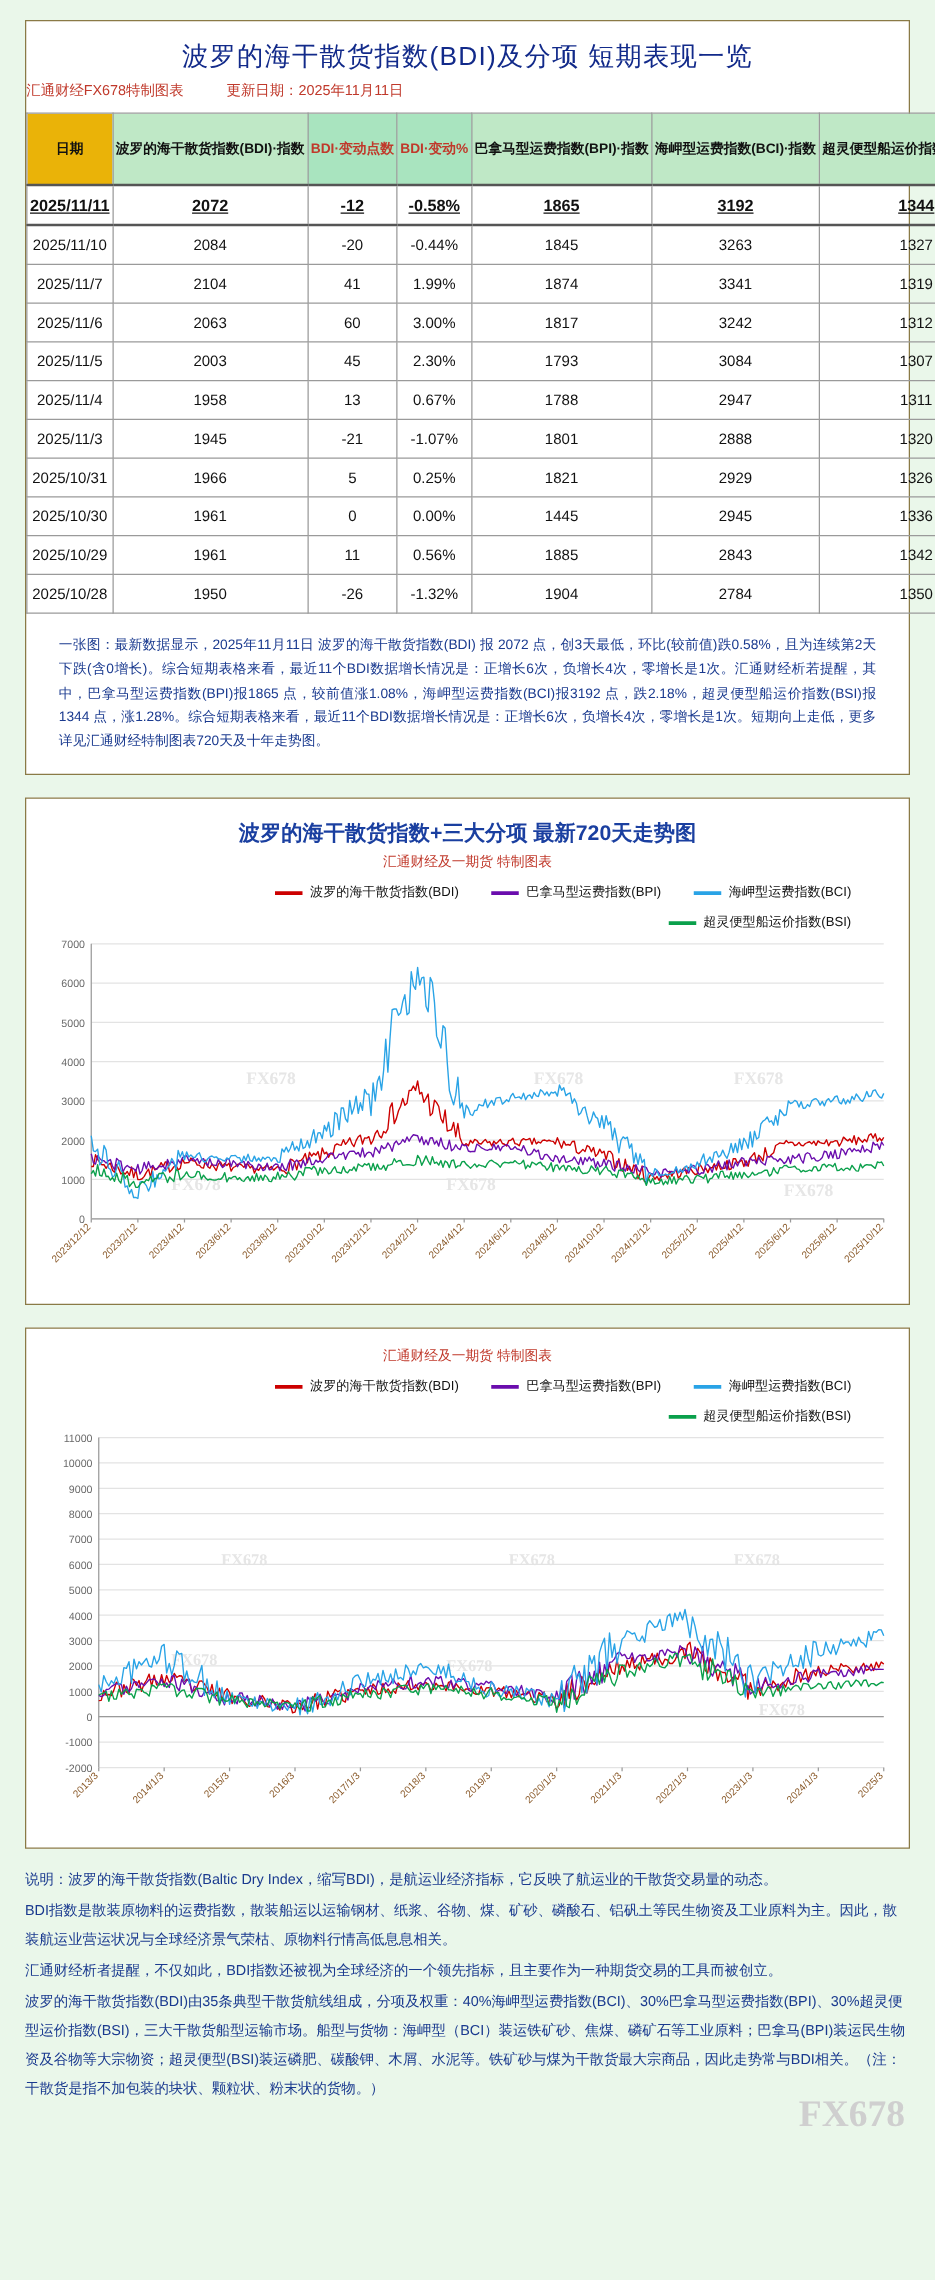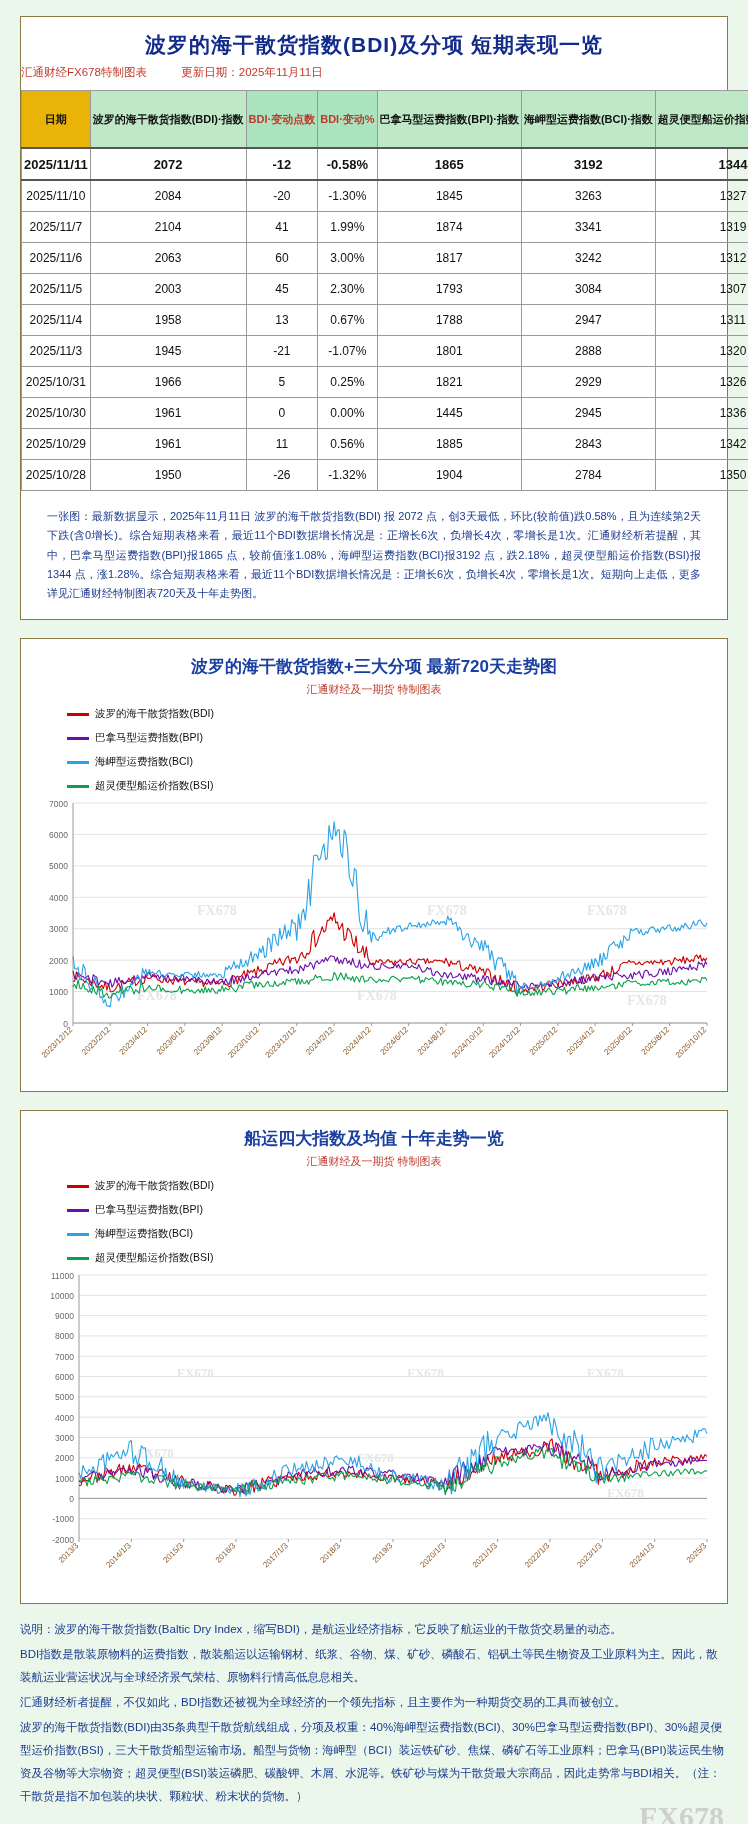--- a/index.html
+++ b/index.html
@@ -16,21 +16,21 @@
     background:#ffffff;
     border:1px solid #8a7a46;
     margin:14px 20px 0 20px;
   }
   .panel.table-panel{margin-top:16px;}
 
   
   .title{
     text-align:center;
     color:#122a8a;
-    font-weight:bold;
+    font-weight:normal;
     font-size:21px;
     padding:14px 0 6px 0;
     letter-spacing:1px;
   }
   .subtitle{
     text-align:left;
     color:#c0392b;
     font-size:11.5px;
     padding-bottom:10px;
   }
@@ -53,21 +53,21 @@
     font-size:11px;
     line-height:1.35;
     padding:6px 2px;
     height:44px;
   }
   table.bdi thead th.red{color:#c0392b;background:#a8e6c0;}
   table.bdi thead th.c1{background:#bfe8c6;}
   table.bdi thead th.c2{background:#a9e4bf;}
   table.bdi thead th.c3{background:#a9e4bf;}
   table.bdi tbody td{height:22px;}
-  tr.first td{font-weight:bold;font-size:13px;border-top:2px solid #555;border-bottom:2px solid #555;}
+  tr.first td{font-weight:bold;font-size:13px;border-top:2px solid #555;border-bottom:2px solid #555;text-decoration:underline;}
   .note{
     font-size:11px;
     color:#1a3a8f;
     line-height:1.75;
     padding:6px 26px 16px 26px;
     text-align:justify;
   }
 
   
   .chart-panel{
@@ -89,21 +89,20 @@
     font-size:11px;
     padding:4px 0 2px 0;
   }
   .legend{
     display:flex;
     flex-wrap:wrap;
     justify-content:flex-end;
     gap:10px 26px;
     padding:8px 40px 2px 40px;
     font-size:10.5px;
-    flex-direction:column;
   }
   .legend .li{display:flex;align-items:center;gap:6px;}
   .legend .swatch{width:22px;height:3px;display:inline-block;}
   svg{display:block;}
 
   
   .footer{
     padding:14px 20px 30px 20px;
     font-size:11.5px;
     color:#1a3a8f;
@@ -151,21 +150,21 @@
           <td>-12</td>
           <td>-0.58%</td>
           <td>1865</td>
           <td>3192</td>
           <td>1344</td>
         </tr>
         <tr>
           <td>2025/11/10</td>
           <td>2084</td>
           <td>-20</td>
-          <td>-1.30%</td>
+          <td>-0.44%</td>
           <td>1845</td>
           <td>3263</td>
           <td>1327</td>
         </tr>
         <tr>
           <td>2025/11/7</td>
           <td>2104</td>
           <td>41</td>
           <td>1.99%</td>
           <td>1874</td>
@@ -333,21 +332,20 @@
         <line x1="680" y1="228" x2="680" y2="231" stroke="#9a9a9a" stroke-width="1"></line>
         <text x="680" y="235" fill="#8a5a2a" font-size="8" font-family="Liberation Sans, sans-serif" text-anchor="end" transform="rotate(-45 680 235)">2025/10/12</text>
         <path d="M46.0 186.2L47.7 186.2L49.4 176.8L51.1 180.4L52.8 182.9L54.5 184.8L56.2 184.7L57.9 187.7L59.6 184.8L61.3 183.5L63.0 189.2L64.6 190.9L66.3 184.8L68.0 188.1L69.7 192.2L71.4 190.9L73.1 192.3L74.8 190.2L76.5 193.4L78.2 186.5L79.9 195.1L81.6 188.7L83.3 196.7L85.0 196.7L86.7 196.0L88.4 194.1L90.1 190.9L91.8 188.2L93.5 194.9L95.2 185.6L96.9 188.9L98.6 187.7L100.2 186.5L101.9 183.1L103.6 186.1L105.3 182.5L107.0 183.0L108.7 190.7L110.4 188.8L112.1 186.4L113.8 185.2L115.5 188.9L117.2 187.7L118.9 180.1L120.6 183.5L122.3 183.2L124.0 183.1L125.7 179.4L127.4 181.6L129.1 181.9L130.8 185.1L132.5 185.1L134.1 187.1L135.8 187.4L137.5 181.2L139.2 186.3L140.9 187.6L142.6 184.1L144.3 186.8L146.0 189.4L147.7 184.3L149.4 182.6L151.1 185.9L152.8 183.8L154.5 185.4L156.2 183.5L157.9 189.9L159.6 187.0L161.3 186.2L163.0 184.6L164.7 184.1L166.4 185.1L168.1 186.9L169.7 184.3L171.4 184.4L173.1 187.4L174.8 185.6L176.5 191.5L178.2 187.9L179.9 189.3L181.6 186.5L183.3 187.9L185.0 186.5L186.7 184.9L188.4 188.0L190.1 186.2L191.8 189.1L193.5 187.6L195.2 186.1L196.9 187.6L198.6 189.6L200.3 189.9L202.0 191.8L203.7 191.1L205.3 180.4L207.0 181.0L208.7 182.7L210.4 188.9L212.1 181.7L213.8 181.4L215.5 179.5L217.2 175.8L218.9 183.2L220.6 174.8L222.3 177.9L224.0 175.6L225.7 177.1L227.4 174.2L229.1 181.3L230.8 171.3L232.5 176.1L234.2 174.7L235.9 178.8L237.6 175.4L239.3 176.9L240.9 169.3L242.6 168.1L244.3 168.9L246.0 169.2L247.7 164.7L249.4 168.5L251.1 166.3L252.8 163.2L254.5 167.9L256.2 170.3L257.9 165.5L259.6 162.4L261.3 161.1L263.0 168.2L264.7 163.3L266.4 163.5L268.1 162.3L269.8 168.3L271.5 165.2L273.2 159.8L274.9 157.3L276.5 161.7L278.2 163.3L279.9 158.2L281.6 159.4L283.3 156.1L285.0 139.1L286.7 135.3L288.4 151.9L290.1 147.9L291.8 141.6L293.5 138.0L295.2 131.7L296.9 137.2L298.6 135.6L300.3 125.4L302.0 125.3L303.7 121.8L305.4 125.4L307.1 117.7L308.8 128.2L310.4 126.9L312.1 134.8L313.8 131.7L315.5 128.2L317.2 145.5L318.9 143.7L320.6 133.1L322.3 135.1L324.0 138.2L325.7 147.8L327.4 151.4L329.1 141.0L330.8 157.8L332.5 157.3L334.2 156.8L335.9 151.0L337.6 162.4L339.3 151.8L341.0 163.2L342.7 167.7L344.4 169.4L346.0 167.9L347.7 169.6L349.4 165.3L351.1 167.5L352.8 164.5L354.5 165.4L356.2 167.8L357.9 168.2L359.6 166.2L361.3 164.5L363.0 167.1L364.7 166.3L366.4 169.8L368.1 165.9L369.8 168.0L371.5 166.4L373.2 164.5L374.9 167.8L376.6 168.4L378.3 169.8L380.0 165.5L381.6 165.2L383.3 163.6L385.0 167.9L386.7 168.3L388.4 169.6L390.1 165.3L391.8 163.9L393.5 164.8L395.2 164.5L396.9 163.7L398.6 168.5L400.3 163.6L402.0 168.1L403.7 166.5L405.4 167.4L407.1 165.3L408.8 165.0L410.5 165.9L412.2 165.2L413.9 165.9L415.6 166.1L417.2 168.2L418.9 163.2L420.6 167.4L422.3 171.5L424.0 165.9L425.7 169.1L427.4 168.6L429.1 169.2L430.8 166.2L432.5 166.0L434.2 174.8L435.9 175.9L437.6 174.4L439.3 172.5L441.0 174.3L442.7 169.4L444.4 170.5L446.1 174.4L447.8 171.0L449.5 178.0L451.1 176.3L452.8 172.3L454.5 175.4L456.2 174.0L457.9 180.6L459.6 174.1L461.3 174.1L463.0 176.5L464.7 187.9L466.4 186.6L468.1 180.0L469.8 189.0L471.5 190.1L473.2 180.4L474.9 189.3L476.6 186.0L478.3 190.9L480.0 185.0L481.7 186.7L483.4 195.9L485.1 191.7L486.7 185.8L488.4 197.9L490.1 198.7L491.8 195.7L493.5 192.5L495.2 193.0L496.9 196.4L498.6 194.2L500.3 197.3L502.0 193.7L503.7 193.8L505.4 192.6L507.1 195.6L508.8 190.0L510.5 193.9L512.2 190.2L513.9 188.6L515.6 195.4L517.3 193.8L519.0 188.8L520.7 187.0L522.3 192.1L524.0 186.9L525.7 188.3L527.4 190.8L529.1 192.6L530.8 192.2L532.5 184.1L534.2 186.4L535.9 190.0L537.6 187.4L539.3 191.1L541.0 186.9L542.7 187.4L544.4 184.0L546.1 189.1L547.8 183.7L549.5 188.5L551.2 187.6L552.9 187.6L554.6 181.4L556.3 188.6L557.9 188.2L559.6 180.0L561.3 179.9L563.0 183.4L564.7 182.3L566.4 180.9L568.1 186.2L569.8 181.6L571.5 186.1L573.2 179.4L574.9 177.3L576.6 175.2L578.3 183.5L580.0 177.1L581.7 178.8L583.4 181.8L585.1 171.1L586.8 178.0L588.5 178.7L590.2 176.6L591.9 175.2L593.5 169.4L595.2 168.4L596.9 167.3L598.6 167.7L600.3 167.8L602.0 165.4L603.7 167.3L605.4 166.8L607.1 166.9L608.8 169.5L610.5 168.8L612.2 166.9L613.9 169.2L615.6 169.7L617.3 167.8L619.0 167.0L620.7 166.4L622.4 168.1L624.1 166.0L625.8 169.3L627.4 165.7L629.1 167.1L630.8 167.6L632.5 167.9L634.2 164.8L635.9 169.7L637.6 166.5L639.3 166.6L641.0 165.6L642.7 165.7L644.4 169.9L646.1 167.0L647.8 162.7L649.5 164.3L651.2 165.7L652.9 164.1L654.6 167.0L656.3 161.5L658.0 168.6L659.7 162.9L661.4 165.2L663.0 166.8L664.7 164.5L666.4 166.5L668.1 161.3L669.8 160.0L671.5 163.5L673.2 160.0L674.9 166.1L676.6 163.4L678.3 165.6L680.0 162.9" fill="none" stroke="#cc0000" stroke-width="1.1" stroke-linejoin="round"></path>
         <path d="M46.0 176.0L47.7 183.1L49.4 184.3L51.1 177.6L52.8 179.7L54.5 181.5L56.2 181.6L57.9 183.5L59.6 181.7L61.3 180.6L63.0 185.8L64.6 188.8L66.3 179.7L68.0 181.5L69.7 182.0L71.4 190.6L73.1 187.0L74.8 185.4L76.5 186.8L78.2 187.3L79.9 187.9L81.6 190.0L83.3 184.6L85.0 192.2L86.7 189.4L88.4 183.0L90.1 188.1L91.8 182.3L93.5 187.2L95.2 185.3L96.9 188.0L98.6 188.4L100.2 185.7L101.9 186.4L103.6 185.8L105.3 188.7L107.0 180.6L108.7 184.4L110.4 182.3L112.1 183.8L113.8 186.6L115.5 180.8L117.2 183.5L118.9 179.3L120.6 177.9L122.3 177.6L124.0 181.2L125.7 181.5L127.4 179.5L129.1 181.9L130.8 179.9L132.5 183.7L134.1 180.8L135.8 179.9L137.5 183.5L139.2 185.8L140.9 179.9L142.6 184.9L144.3 185.1L146.0 185.4L147.7 180.4L149.4 184.6L151.1 187.0L152.8 185.6L154.5 180.1L156.2 180.1L157.9 186.3L159.6 181.6L161.3 183.3L163.0 186.4L164.7 183.5L166.4 182.9L168.1 182.0L169.7 187.8L171.4 182.2L173.1 184.4L174.8 185.4L176.5 188.3L178.2 188.4L179.9 184.3L181.6 185.5L183.3 189.4L185.0 188.7L186.7 183.5L188.4 188.9L190.1 188.4L191.8 185.6L193.5 184.2L195.2 184.5L196.9 189.6L198.6 183.8L200.3 187.9L202.0 189.5L203.7 184.0L205.3 180.9L207.0 189.0L208.7 182.9L210.4 181.0L212.1 183.3L213.8 187.2L215.5 181.0L217.2 185.6L218.9 181.4L220.6 179.0L222.3 184.7L224.0 184.4L225.7 181.1L227.4 182.7L229.1 181.5L230.8 183.2L232.5 181.1L234.2 179.4L235.9 176.4L237.6 175.8L239.3 175.6L240.9 179.9L242.6 179.0L244.3 176.3L246.0 176.7L247.7 174.9L249.4 180.4L251.1 176.3L252.8 174.1L254.5 174.0L256.2 173.9L257.9 176.3L259.6 174.9L261.3 178.5L263.0 171.3L264.7 178.6L266.4 175.7L268.1 174.7L269.8 175.3L271.5 178.5L273.2 170.9L274.9 173.1L276.5 175.6L278.2 169.5L279.9 171.8L281.6 171.1L283.3 167.3L285.0 169.7L286.7 174.1L288.4 167.8L290.1 165.8L291.8 168.7L293.5 167.6L295.2 164.6L296.9 166.8L298.6 162.6L300.3 166.0L302.0 162.8L303.7 160.8L305.4 161.2L307.1 161.6L308.8 166.6L310.4 162.3L312.1 168.7L313.8 165.0L315.5 168.9L317.2 163.4L318.9 163.2L320.6 168.3L322.3 165.7L324.0 169.9L325.7 163.3L327.4 169.7L329.1 172.2L330.8 171.9L332.5 165.1L334.2 173.6L335.9 172.2L337.6 168.8L339.3 171.6L341.0 172.7L342.7 168.4L344.4 169.5L346.0 169.2L347.7 173.8L349.4 174.4L351.1 174.1L352.8 174.2L354.5 168.3L356.2 169.4L357.9 171.1L359.6 172.0L361.3 172.9L363.0 173.3L364.7 172.4L366.4 172.7L368.1 168.2L369.8 172.5L371.5 169.2L373.2 173.6L374.9 170.5L376.6 169.6L378.3 168.6L380.0 169.9L381.6 172.5L383.3 172.2L385.0 170.3L386.7 172.2L388.4 172.6L390.1 173.7L391.8 169.5L393.5 173.2L395.2 176.9L396.9 176.9L398.6 175.5L400.3 172.3L402.0 174.4L403.7 173.1L405.4 180.0L407.1 180.4L408.8 176.8L410.5 176.5L412.2 178.6L413.9 181.0L415.6 182.1L417.2 177.4L418.9 178.7L420.6 183.2L422.3 179.6L424.0 177.6L425.7 182.8L427.4 182.5L429.1 181.7L430.8 181.1L432.5 178.6L434.2 181.8L435.9 184.6L437.6 179.0L439.3 184.7L441.0 179.2L442.7 182.0L444.4 178.6L446.1 181.7L447.8 179.8L449.5 187.1L451.1 182.3L452.8 186.4L454.5 185.4L456.2 180.4L457.9 185.9L459.6 181.2L461.3 182.1L463.0 188.1L464.7 189.9L466.4 182.1L468.1 181.8L469.8 189.6L471.5 187.3L473.2 190.0L474.9 184.9L476.6 188.3L478.3 190.9L480.0 191.5L481.7 184.7L483.4 189.0L485.1 190.5L486.7 186.6L488.4 186.2L490.1 187.1L491.8 190.8L493.5 191.7L495.2 192.1L496.9 192.8L498.6 189.3L500.3 191.4L502.0 194.8L503.7 188.8L505.4 188.2L507.1 190.3L508.8 190.3L510.5 190.1L512.2 191.4L513.9 187.6L515.6 191.1L517.3 189.9L519.0 189.8L520.7 189.2L522.3 189.2L524.0 191.5L525.7 186.8L527.4 185.3L529.1 186.1L530.8 190.2L532.5 192.8L534.2 191.2L535.9 191.5L537.6 184.4L539.3 184.8L541.0 186.9L542.7 190.8L544.4 185.5L546.1 185.7L547.8 181.7L549.5 186.1L551.2 188.0L552.9 182.6L554.6 188.8L556.3 180.9L557.9 186.1L559.6 187.4L561.3 182.6L563.0 185.8L564.7 181.8L566.4 179.1L568.1 180.1L569.8 185.7L571.5 182.8L573.2 179.5L574.9 181.4L576.6 180.9L578.3 184.0L580.0 178.7L581.7 182.3L583.4 183.8L585.1 185.0L586.8 178.3L588.5 178.3L590.2 178.0L591.9 180.0L593.5 180.3L595.2 182.2L596.9 179.9L598.6 181.5L600.3 183.9L602.0 182.3L603.7 178.5L605.4 183.9L607.1 177.3L608.8 179.6L610.5 178.6L612.2 176.2L613.9 180.8L615.6 183.5L617.3 176.4L619.0 175.2L620.7 176.0L622.4 180.2L624.1 179.2L625.8 181.5L627.4 181.8L629.1 180.8L630.8 179.0L632.5 174.0L634.2 174.6L635.9 179.6L637.6 174.4L639.3 179.5L641.0 172.9L642.7 179.8L644.4 179.5L646.1 172.0L647.8 173.4L649.5 176.9L651.2 172.8L652.9 171.6L654.6 174.4L656.3 171.9L658.0 173.7L659.7 173.0L661.4 174.8L663.0 169.3L664.7 174.5L666.4 172.4L668.1 173.4L669.8 175.1L671.5 166.8L673.2 169.1L674.9 168.3L676.6 172.4L678.3 166.6L680.0 169.4" fill="none" stroke="#6a0dad" stroke-width="1.1" stroke-linejoin="round"></path>
         <path d="M46.0 161.6L47.7 173.7L49.4 174.3L51.1 172.3L52.8 184.9L54.5 182.9L56.2 169.4L57.9 173.1L59.6 187.2L61.3 188.6L63.0 194.5L64.6 193.6L66.3 187.4L68.0 181.9L69.7 188.9L71.4 191.8L73.1 202.7L74.8 201.7L76.5 207.9L78.2 204.6L79.9 211.0L81.6 210.9L83.3 211.8L85.0 198.7L86.7 198.2L88.4 199.3L90.1 201.5L91.8 205.9L93.5 201.8L95.2 190.2L96.9 202.6L98.6 192.8L100.2 196.1L101.9 195.1L103.6 188.8L105.3 189.9L107.0 187.3L108.7 185.0L110.4 179.8L112.1 182.6L113.8 188.9L115.5 173.4L117.2 178.7L118.9 174.3L120.6 180.8L122.3 174.5L124.0 178.7L125.7 176.9L127.4 178.8L129.1 178.9L130.8 176.4L132.5 175.2L134.1 179.5L135.8 182.2L137.5 182.6L139.2 180.0L140.9 178.4L142.6 177.8L144.3 179.0L146.0 178.5L147.7 180.1L149.4 180.2L151.1 181.2L152.8 181.9L154.5 179.3L156.2 180.4L157.9 177.6L159.6 177.5L161.3 177.3L163.0 179.1L164.7 179.2L166.4 183.0L168.1 177.9L169.7 181.4L171.4 176.3L173.1 181.4L174.8 182.1L176.5 177.9L178.2 181.9L179.9 179.4L181.6 182.0L183.3 178.7L185.0 180.4L186.7 178.7L188.4 179.0L190.1 182.0L191.8 179.2L193.5 179.5L195.2 182.7L196.9 182.9L198.6 172.1L200.3 174.6L202.0 170.7L203.7 174.6L205.3 171.6L207.0 166.3L208.7 173.1L210.4 170.0L212.1 173.8L213.8 164.1L215.5 171.8L217.2 170.7L218.9 165.6L220.6 171.2L222.3 163.3L224.0 156.7L225.7 167.3L227.4 159.3L229.1 159.2L230.8 163.8L232.5 153.4L234.2 157.8L235.9 150.8L237.6 162.5L239.3 161.0L240.9 143.0L242.6 144.4L244.3 156.7L246.0 139.4L247.7 139.4L249.4 148.0L251.1 150.6L252.8 133.3L254.5 144.3L256.2 139.2L257.9 129.9L259.6 143.7L261.3 135.2L263.0 141.2L264.7 124.5L266.4 128.1L268.1 128.4L269.8 145.4L271.5 119.3L273.2 133.8L274.9 118.2L276.5 114.0L278.2 125.1L279.9 109.4L281.6 84.3L283.3 110.7L285.0 83.8L286.7 60.8L288.4 60.2L290.1 60.2L291.8 65.2L293.5 63.3L295.2 54.3L296.9 48.8L298.6 64.8L300.3 63.2L302.0 30.3L303.7 41.4L305.4 44.5L307.1 26.9L308.8 41.0L310.4 35.3L312.1 34.7L313.8 58.0L315.5 62.5L317.2 35.0L318.9 39.0L320.6 55.1L322.3 81.9L324.0 86.6L325.7 91.4L327.4 73.5L329.1 75.6L330.8 102.9L332.5 125.4L334.2 131.6L335.9 136.9L337.6 129.1L339.3 114.8L341.0 139.4L342.7 135.4L344.4 147.3L346.0 137.2L347.7 139.8L349.4 144.6L351.1 145.4L352.8 141.4L354.5 141.2L356.2 136.5L357.9 137.4L359.6 137.6L361.3 132.4L363.0 139.1L364.7 135.8L366.4 133.4L368.1 137.2L369.8 131.5L371.5 131.1L373.2 130.9L374.9 136.3L376.6 134.8L378.3 132.8L380.0 134.3L381.6 130.0L383.3 127.7L385.0 131.2L386.7 130.9L388.4 130.5L390.1 132.1L391.8 127.5L393.5 132.8L395.2 129.7L396.9 128.9L398.6 131.7L400.3 127.0L402.0 129.7L403.7 130.2L405.4 124.8L407.1 126.2L408.8 129.0L410.5 126.5L412.2 129.8L413.9 126.8L415.6 127.5L417.2 126.5L418.9 129.9L420.6 121.0L422.3 125.2L424.0 123.2L425.7 129.5L427.4 128.1L429.1 127.3L430.8 135.6L432.5 132.0L434.2 135.6L435.9 145.0L437.6 143.4L439.3 139.4L441.0 138.6L442.7 145.7L444.4 152.1L446.1 148.9L447.8 142.6L449.5 146.5L451.1 147.7L452.8 154.9L454.5 145.5L456.2 155.8L457.9 145.5L459.6 152.8L461.3 150.3L463.0 164.8L464.7 155.6L466.4 164.2L468.1 175.2L469.8 165.2L471.5 162.5L473.2 163.9L474.9 162.7L476.6 171.5L478.3 168.1L480.0 183.4L481.7 175.4L483.4 184.6L485.1 176.1L486.7 183.1L488.4 180.5L490.1 199.9L491.8 191.5L493.5 191.9L495.2 194.1L496.9 187.9L498.6 189.5L500.3 193.7L502.0 192.7L503.7 193.3L505.4 192.2L507.1 193.1L508.8 192.3L510.5 191.2L512.2 190.8L513.9 186.4L515.6 191.3L517.3 188.4L519.0 191.0L520.7 186.9L522.3 185.7L524.0 189.5L525.7 184.2L527.4 186.8L529.1 187.8L530.8 182.6L532.5 186.1L534.2 180.3L535.9 176.2L537.6 185.0L539.3 181.1L541.0 178.6L542.7 182.9L544.4 175.1L546.1 174.2L547.8 178.7L549.5 177.3L551.2 173.1L552.9 177.1L554.6 179.7L556.3 174.8L557.9 167.8L559.6 175.0L561.3 167.8L563.0 175.1L564.7 164.1L566.4 172.7L568.1 163.6L569.8 166.8L571.5 171.6L573.2 158.5L574.9 170.5L576.6 157.9L578.3 164.2L580.0 163.0L581.7 152.2L583.4 149.9L585.1 148.8L586.8 146.6L588.5 150.6L590.2 149.6L591.9 153.2L593.5 145.6L595.2 153.0L596.9 140.7L598.6 143.2L600.3 145.4L602.0 144.8L603.7 133.7L605.4 135.8L607.1 135.1L608.8 133.3L610.5 134.3L612.2 138.6L613.9 134.4L615.6 139.6L617.3 139.4L619.0 136.6L620.7 138.3L622.4 133.7L624.1 132.4L625.8 131.9L627.4 133.5L629.1 137.1L630.8 134.1L632.5 137.7L634.2 133.4L635.9 131.9L637.6 134.6L639.3 133.0L641.0 130.4L642.7 129.8L644.4 134.9L646.1 136.1L647.8 132.0L649.5 136.2L651.2 132.9L652.9 135.5L654.6 130.1L656.3 132.7L658.0 128.2L659.7 130.4L661.4 133.0L663.0 134.1L664.7 131.1L666.4 126.1L668.1 130.3L669.8 129.8L671.5 125.5L673.2 124.9L674.9 128.2L676.6 130.5L678.3 131.5L680.0 127.7" fill="none" stroke="#29a3e6" stroke-width="1.1" stroke-linejoin="round"></path>
         <path d="M46.0 192.0L47.7 189.4L49.4 193.8L51.1 184.7L52.8 193.2L54.5 193.9L56.2 188.2L57.9 194.2L59.6 194.0L61.3 197.1L63.0 195.0L64.6 198.1L66.3 191.6L68.0 197.3L69.7 199.5L71.4 190.7L73.1 195.7L74.8 193.3L76.5 202.3L78.2 200.0L79.9 198.1L81.6 202.8L83.3 202.9L85.0 200.5L86.7 198.4L88.4 199.0L90.1 196.7L91.8 197.6L93.5 194.0L95.2 198.4L96.9 195.8L98.6 195.8L100.2 191.8L101.9 191.8L103.6 191.2L105.3 194.1L107.0 199.0L108.7 194.6L110.4 196.4L112.1 198.2L113.8 188.7L115.5 189.7L117.2 196.8L118.9 195.2L120.6 193.4L122.3 190.5L124.0 193.8L125.7 195.0L127.4 194.9L129.1 194.0L130.8 190.1L132.5 190.5L134.1 196.3L135.8 193.1L137.5 195.4L139.2 197.0L140.9 196.3L142.6 196.8L144.3 197.1L146.0 197.0L147.7 196.2L149.4 196.5L151.1 194.9L152.8 191.1L154.5 198.5L156.2 195.2L157.9 195.8L159.6 194.4L161.3 194.1L163.0 196.7L164.7 195.1L166.4 197.4L168.1 198.2L169.7 195.7L171.4 194.3L173.1 197.7L174.8 193.8L176.5 198.1L178.2 191.8L179.9 197.4L181.6 193.4L183.3 197.3L185.0 193.1L186.7 194.9L188.4 198.1L190.1 198.3L191.8 194.5L193.5 196.2L195.2 190.7L196.9 196.3L198.6 192.7L200.3 194.4L202.0 194.6L203.7 190.4L205.3 193.0L207.0 195.1L208.7 197.0L210.4 194.4L212.1 190.0L213.8 190.5L215.5 193.5L217.2 187.0L218.9 187.2L220.6 187.1L222.3 188.4L224.0 185.9L225.7 188.2L227.4 193.3L229.1 187.2L230.8 191.7L232.5 187.3L234.2 189.1L235.9 192.1L237.6 191.3L239.3 188.3L240.9 186.4L242.6 190.9L244.3 191.0L246.0 191.6L247.7 186.3L249.4 190.3L251.1 191.3L252.8 188.7L254.5 189.3L256.2 186.5L257.9 189.9L259.6 184.2L261.3 185.4L263.0 186.3L264.7 184.0L266.4 185.1L268.1 183.7L269.8 189.3L271.5 183.8L273.2 189.2L274.9 184.4L276.5 188.1L278.2 188.2L279.9 185.3L281.6 189.3L283.3 185.2L285.0 184.9L286.7 184.3L288.4 179.9L290.1 182.8L291.8 181.6L293.5 181.4L295.2 185.2L296.9 185.1L298.6 184.7L300.3 184.8L302.0 185.1L303.7 185.5L305.4 184.6L307.1 177.3L308.8 179.9L310.4 185.2L312.1 181.7L313.8 177.7L315.5 181.8L317.2 184.8L318.9 178.4L320.6 183.7L322.3 182.7L324.0 185.1L325.7 181.4L327.4 186.9L329.1 181.8L330.8 183.1L332.5 187.1L334.2 181.6L335.9 181.0L337.6 187.2L339.3 185.7L341.0 185.7L342.7 182.3L344.4 182.2L346.0 184.5L347.7 185.9L349.4 187.6L351.1 185.9L352.8 184.1L354.5 186.6L356.2 184.8L357.9 185.6L359.6 185.9L361.3 186.9L363.0 183.7L364.7 181.7L366.4 181.2L368.1 182.6L369.8 183.5L371.5 184.7L373.2 186.8L374.9 183.9L376.6 182.8L378.3 183.1L380.0 183.4L381.6 182.8L383.3 183.1L385.0 181.5L386.7 183.2L388.4 184.2L390.1 183.4L391.8 181.2L393.5 188.0L395.2 185.1L396.9 186.9L398.6 182.7L400.3 183.6L402.0 184.9L403.7 183.4L405.4 182.8L407.1 185.4L408.8 186.1L410.5 189.2L412.2 187.1L413.9 183.2L415.6 190.3L417.2 185.4L418.9 185.0L420.6 188.8L422.3 186.3L424.0 185.2L425.7 189.7L427.4 185.6L429.1 186.0L430.8 189.0L432.5 187.1L434.2 190.1L435.9 186.2L437.6 190.0L439.3 191.9L441.0 191.6L442.7 191.5L444.4 189.8L446.1 185.7L447.8 187.8L449.5 189.9L451.1 186.7L452.8 192.7L454.5 190.1L456.2 187.9L457.9 186.0L459.6 189.4L461.3 190.0L463.0 193.1L464.7 192.5L466.4 195.1L468.1 189.2L469.8 189.0L471.5 189.2L473.2 195.0L474.9 191.6L476.6 191.9L478.3 191.1L480.0 194.7L481.7 196.1L483.4 193.0L485.1 196.8L486.7 195.7L488.4 197.0L490.1 201.3L491.8 195.6L493.5 199.3L495.2 195.7L496.9 200.2L498.6 199.7L500.3 199.4L502.0 196.2L503.7 200.8L505.4 197.9L507.1 200.2L508.8 194.3L510.5 199.7L512.2 194.3L513.9 200.2L515.6 196.6L517.3 195.6L519.0 197.1L520.7 194.0L522.3 193.5L524.0 195.6L525.7 199.3L527.4 199.4L529.1 195.2L530.8 193.1L532.5 193.9L534.2 194.6L535.9 195.7L537.6 192.3L539.3 199.3L541.0 196.0L542.7 195.5L544.4 192.5L546.1 191.9L547.8 195.6L549.5 190.1L551.2 189.9L552.9 194.9L554.6 193.6L556.3 195.6L557.9 190.6L559.6 196.5L561.3 191.1L563.0 195.0L564.7 190.8L566.4 195.7L568.1 191.0L569.8 193.2L571.5 195.0L573.2 193.6L574.9 190.8L576.6 193.0L578.3 192.7L580.0 191.4L581.7 191.3L583.4 190.2L585.1 189.1L586.8 189.2L588.5 193.9L590.2 192.3L591.9 187.2L593.5 190.4L595.2 191.9L596.9 187.2L598.6 187.3L600.3 185.5L602.0 185.3L603.7 186.8L605.4 186.9L607.1 186.5L608.8 186.0L610.5 188.1L612.2 188.5L613.9 190.6L615.6 189.3L617.3 190.3L619.0 189.8L620.7 189.0L622.4 189.9L624.1 186.5L625.8 186.4L627.4 189.7L629.1 189.2L630.8 185.0L632.5 184.3L634.2 186.6L635.9 184.7L637.6 185.1L639.3 186.4L641.0 183.7L642.7 189.5L644.4 189.2L646.1 187.8L647.8 189.5L649.5 187.7L651.2 187.6L652.9 189.0L654.6 185.3L656.3 187.6L658.0 189.7L659.7 189.9L661.4 184.2L663.0 187.3L664.7 185.4L666.4 184.7L668.1 185.0L669.8 184.9L671.5 186.3L673.2 187.7L674.9 182.6L676.6 183.1L678.3 182.6L680.0 185.8" fill="none" stroke="#0aa04b" stroke-width="1.1" stroke-linejoin="round"></path>
       </svg>
   </div>
 
   <div class="chart-panel">
-    <div class="chart-title">船运四大指数及均值 十年走势一览</div>
     <div class="chart-sub">汇通财经及一期货 特制图表</div>
     <div class="legend">
       <span class="li">
         <span class="swatch" style="background:#cc0000"></span>
         <span>波罗的海干散货指数(BDI)</span>
       </span>
       <span class="li">
         <span class="swatch" style="background:#6a0dad"></span>
         <span>巴拿马型运费指数(BPI)</span>
       </span>

